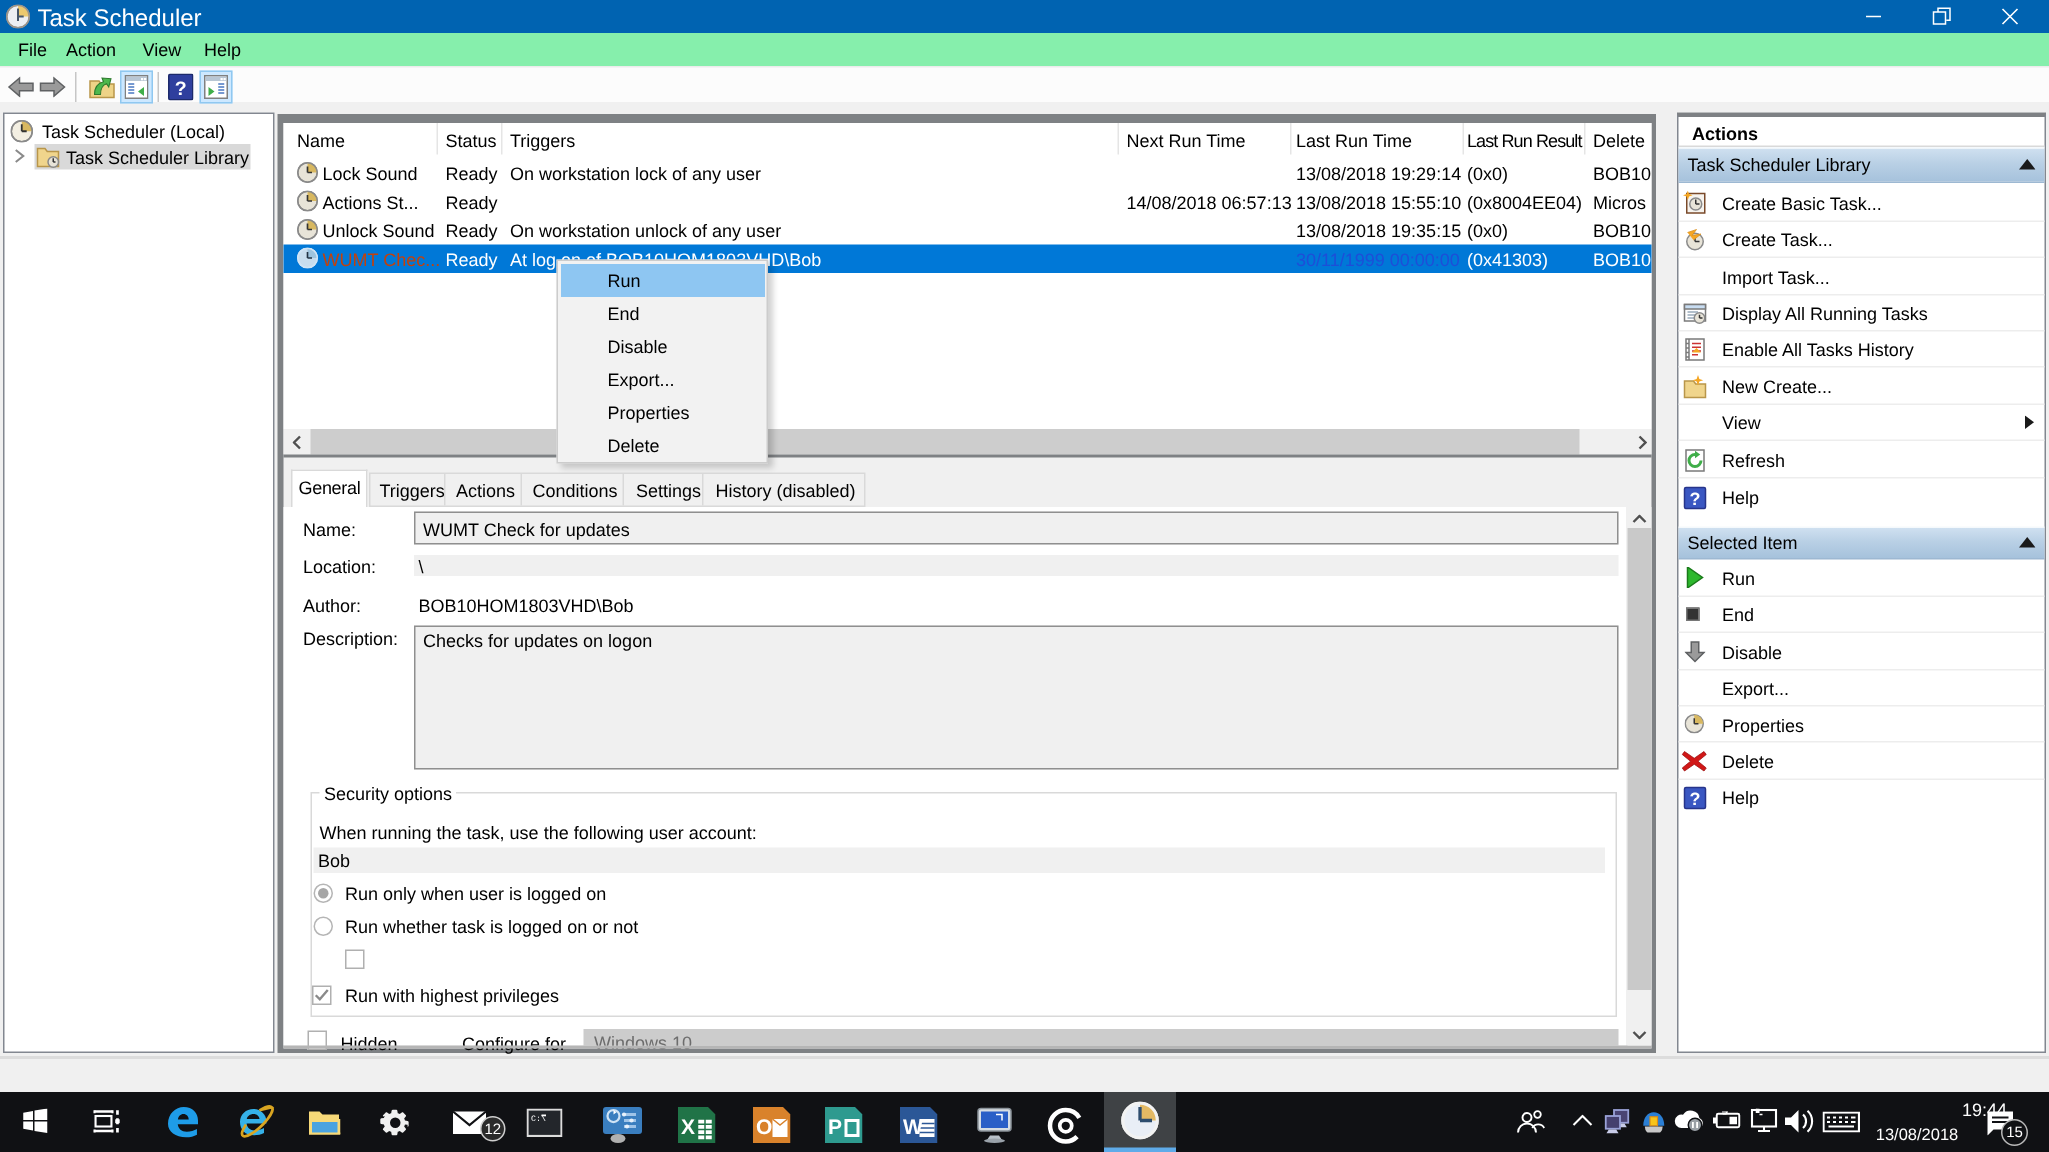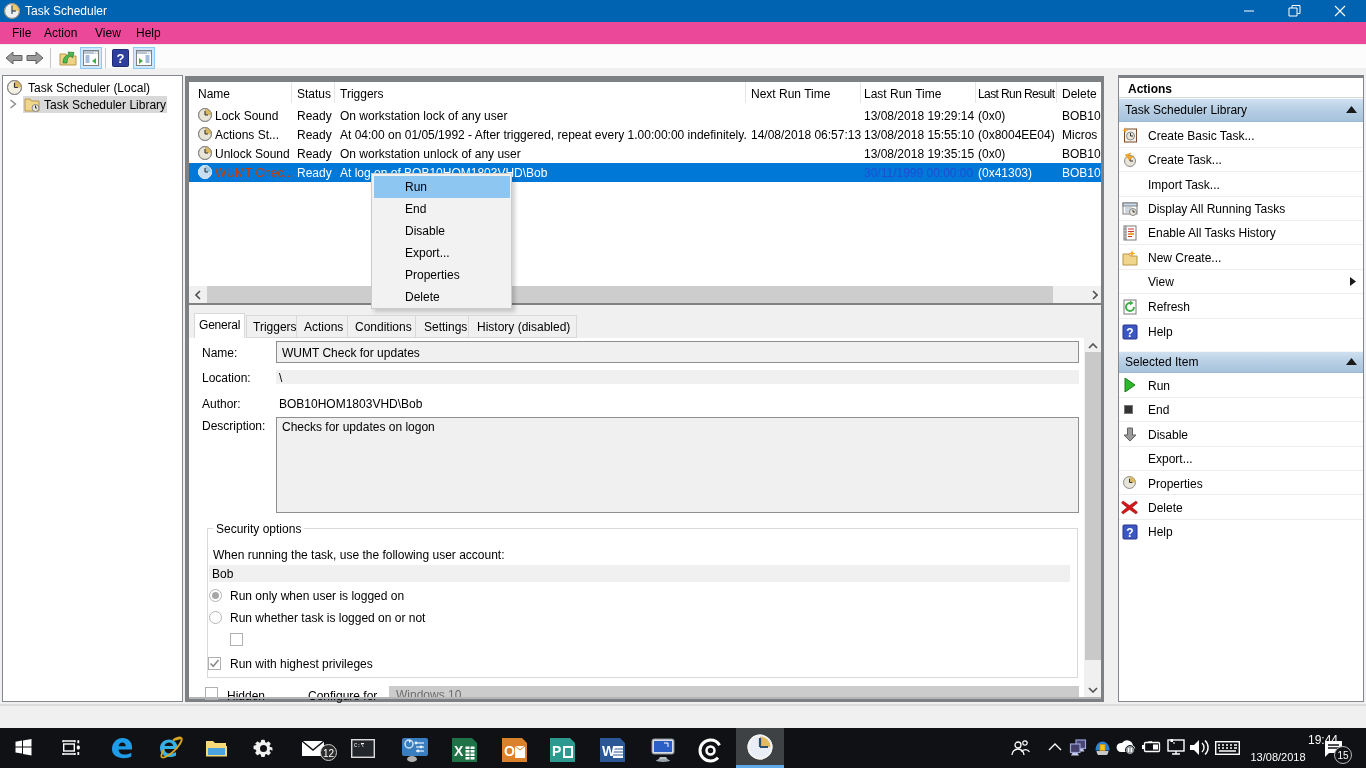--- a/index.html
+++ b/index.html
@@ -4,25 +4,25 @@
 <style>
 * { margin:0; padding:0; box-sizing:border-box; }
 html,body { width:1366px; height:768px; overflow:hidden; }
 body { font-family:"Liberation Sans", sans-serif; font-size:12px; color:#000; background:#f0f0f0; }
 .abs { position:absolute; }
 #screen { position:relative; width:1366px; height:768px; }
 
 
 #titlebar { position:absolute; left:0; top:0; width:1366px; height:22px; background:#0063b1; color:#fff; }
 #titlebar .ticon { position:absolute; left:4px; top:3px; }
-#titlebar .ttext { position:absolute; left:25px; top:4px; font-size:12px; }
+#titlebar .ttext { position:absolute; left:25px; top:4px; font-size:16px; }
 .winbtn { position:absolute; top:0; width:45px; height:22px; color:#fff; }
 
 
-#menubar { position:absolute; left:0; top:22px; width:1366px; height:22px; background:#ec4899; }
+#menubar { position:absolute; left:0; top:22px; width:1366px; height:22px; background:#86efac; }
 #menubar span { position:absolute; top:4px; }
 
 
 #toolbar { position:absolute; left:0; top:44px; width:1366px; height:24px; background:#fcfcfc; }
 .tsep { position:absolute; top:48px; width:1px; height:20px; background:#c6c6c6; }
 .tbtn-on { position:absolute; top:47px; width:22px; height:22px; background:#cde8ff; border:1px solid #90c8f0; }
 
 
 #tree { position:absolute; left:2px; top:75px; width:181px; height:627px; background:#fff; border:1px solid #828790; }
 .sechead { position:absolute; left:0; width:243px; height:24px; background:linear-gradient(180deg,#cfe0f0 0%,#b9d0e5 45%,#a6c2dc 100%); border-top:1px solid #f5f9fc; border-bottom:1px solid #9db8d2; }
@@ -162,21 +162,20 @@
   <span class="abs g" style="left:978px;top:109px">(0x0)</span>
   <span class="abs g" style="left:1062px;top:109px;width:39px;overflow:hidden;white-space:nowrap;display:inline-block">BOB10H</span>
   <svg class="abs rowclock" style="left:198px;top:127px" width="14" height="14" viewBox="0 0 14 14">
       <circle cx="7" cy="7" r="6.5" fill="#e8e4d8" stroke="#8a8a8a"></circle>
       <path d="M7 7 L7 0.5 A6.5 6.5 0 0 1 13.5 7 Z" fill="#d8b860"></path>
       <circle cx="7" cy="7" r="6.5" fill="none" stroke="#8a8a8a"></circle>
       <path d="M7 7 V3 M7 7 H10" stroke="#333" stroke-width="1.1"></path>
     </svg>
   <span class="abs g" style="left:215px;top:128px">Actions St...</span>
   <span class="abs g" style="left:297px;top:128px">Ready</span>
-  <span class="abs g" style="left:340px;top:128px">At 04:00 on 01/05/1992 - After triggered, repeat every 1.00:00:00 indefinitely.</span>
   <span class="abs g" style="left:751px;top:128px">14/08/2018 06:57:13</span>
   <span class="abs g" style="left:864px;top:128px">13/08/2018 15:55:10</span>
   <span class="abs g" style="left:978px;top:128px">(0x8004EE04)</span>
   <span class="abs g" style="left:1062px;top:128px;width:39px;overflow:hidden;white-space:nowrap;display:inline-block">Micros</span>
   <svg class="abs rowclock" style="left:198px;top:146px" width="14" height="14" viewBox="0 0 14 14">
       <circle cx="7" cy="7" r="6.5" fill="#e8e4d8" stroke="#8a8a8a"></circle>
       <path d="M7 7 L7 0.5 A6.5 6.5 0 0 1 13.5 7 Z" fill="#d8b860"></path>
       <circle cx="7" cy="7" r="6.5" fill="none" stroke="#8a8a8a"></circle>
       <path d="M7 7 V3 M7 7 H10" stroke="#333" stroke-width="1.1"></path>
     </svg>

